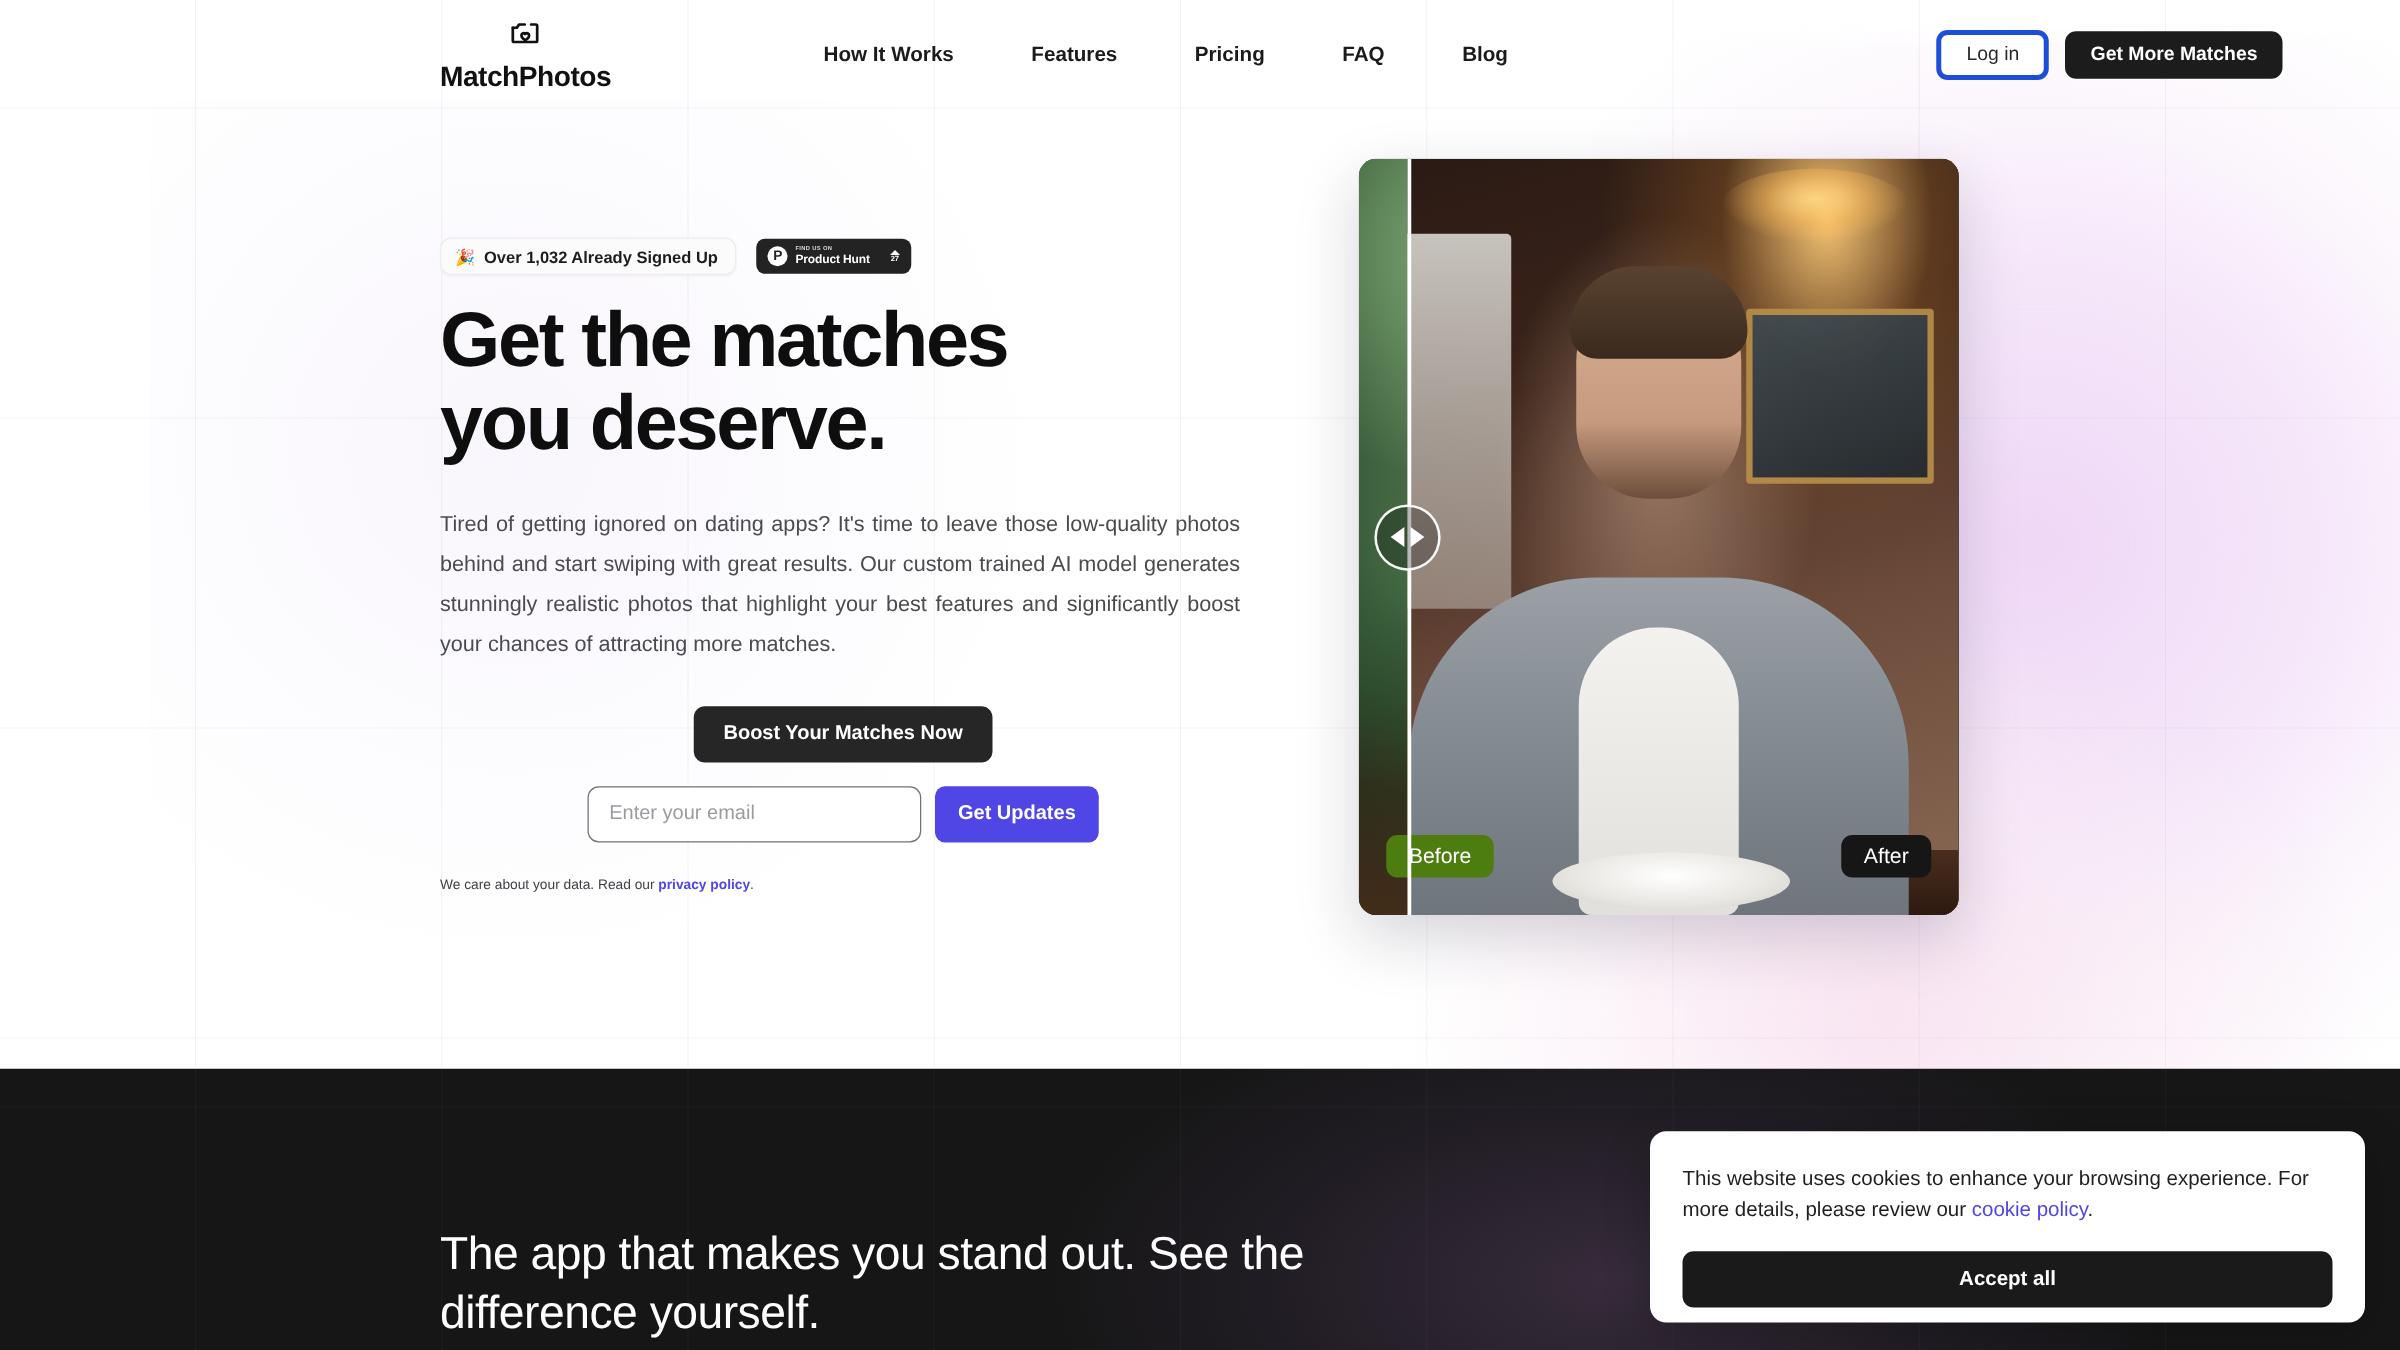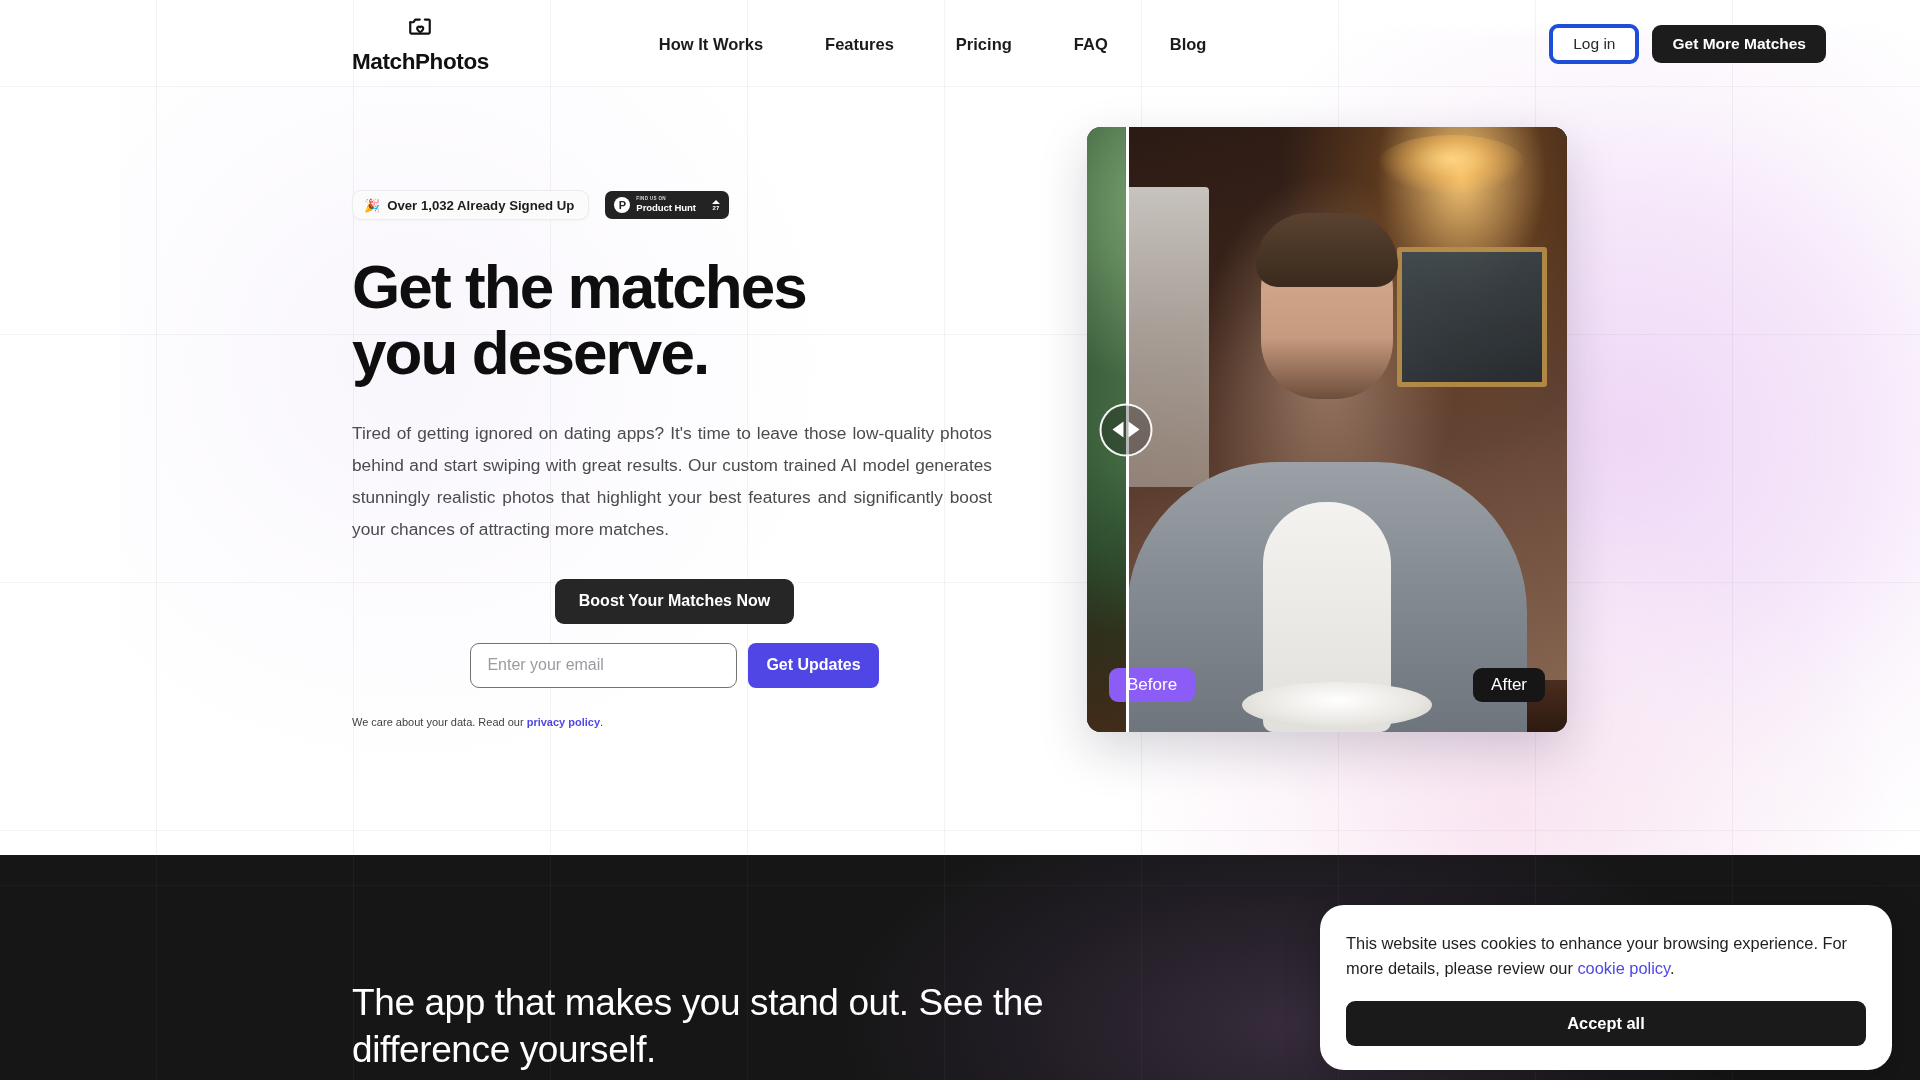--- a/index.html
+++ b/index.html
@@ -120,21 +120,21 @@
     margin-left: 10px; display: flex; flex-direction: column; align-items: center;
     line-height: 1; gap: 1px;
   }
   .ph-caret {
     width: 0; height: 0; border-left: 4px solid transparent; border-right: 4px solid transparent;
     border-bottom: 4.5px solid #ffffff;
   }
   .ph-count { font-size: 6px; font-weight: 700; }
 
   .headline {
-    margin-top: 34px;
+    margin-top: 20px;
     font-size: 62px; line-height: 1.07; font-weight: 700;
     letter-spacing: -1.9px; color: #0e0e0e;
   }
   .subcopy {
     margin-top: 30px; width: 640px;
     font-size: 17.3px; line-height: 32px; color: #4b4b4f;
     text-align: justify;
   }
   .cta-row { margin-top: 34px; display: flex; align-items: center; gap: 19px; flex-direction: column; }
   .btn-boost {
@@ -249,21 +249,21 @@
     width: 53px; height: 53px; border-radius: 50%;
     border: 2px solid rgba(255,255,255,0.95);
     background: rgba(20,20,20,0.30);
     display: flex; align-items: center; justify-content: center; gap: 5px;
     z-index: 8; cursor: ew-resize;
   }
   .tri-l { width: 0; height: 0; border-top: 8px solid transparent; border-bottom: 8px solid transparent; border-right: 11px solid #ffffff; }
   .tri-r { width: 0; height: 0; border-top: 8px solid transparent; border-bottom: 8px solid transparent; border-left: 11px solid #ffffff; }
   .label-before {
     position: absolute; left: 22px; bottom: 30px;
-    padding: 7px 18px; border-radius: 9px; background: #8b5cf6; color: #ffffff;
+    padding: 7px 18px; border-radius: 9px; background: #4d7c0f; color: #ffffff;
     font-size: 17px; font-weight: 500; z-index: 5; margin-top: 42px;
   }
   .label-after {
     position: absolute; right: 22px; bottom: 30px;
     padding: 7px 18px; border-radius: 9px; background: #161616; color: #ffffff;
     font-size: 17px; font-weight: 500; z-index: 7;
   }
 
   
   .dark-section {
@@ -287,21 +287,21 @@
   }
   .dark-heading {
     position: absolute; left: 352px; top: 980px; width: 700px;
     font-size: 37px; line-height: 1.27; font-weight: 400;
     color: #ffffff; letter-spacing: -0.4px; z-index: 5;
   }
 
   
   .cookie {
     position: absolute; left: 1320px; top: 905px; width: 572px;
-    background: #ffffff; border-radius: 24px; padding: 26px 26px 24px;
+    background: #ffffff; border-radius: 13px; padding: 26px 26px 12px;
     box-shadow: 0 10px 36px rgba(0,0,0,0.22);
     z-index: 60;
   }
   .cookie-text { font-size: 16.4px; line-height: 25px; color: #1f1f22; }
   .cookie-text a { color: #4f46e5; text-decoration: none; cursor: pointer; }
   .cookie-btn {
     margin-top: 20px; width: 100%; height: 45px; border: none; border-radius: 9px;
     background: #1a1a1a; color: #ffffff; font-size: 16.4px; font-weight: 700;
     font-family: "Liberation Sans", sans-serif; cursor: pointer;
   }

